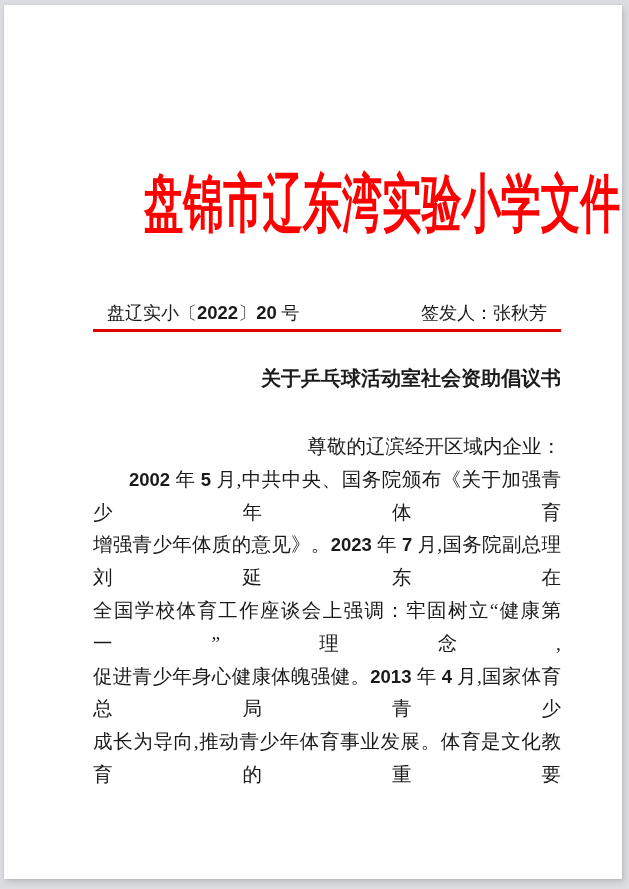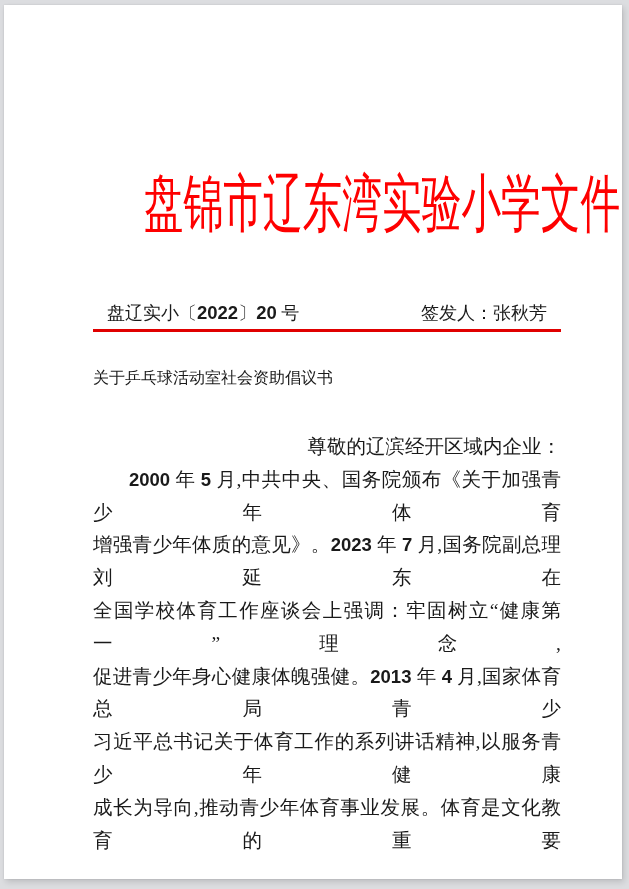--- a/index.html
+++ b/index.html
@@ -22,21 +22,21 @@
     width: 618px; height: 874px;
     background: #ffffff;
     box-shadow: 0 0 2px rgba(0,0,0,0.10), 2px 3px 6px rgba(0,0,0,0.14);
   }
   .red-title {
     position: absolute;
     top: 168px; left: 0;
     width: 100%;
     text-align: center;
     color: var(--header-red, #fe0000);
-    font-weight: normal;
+    font-weight: bold;
     white-space: nowrap;
   }
   .red-title .stretch {
     display: inline-block;
     font-size: 63px;
     line-height: 63px;
     letter-spacing: 0px;
     transform: scaleX(0.63);
     transform-origin: center center;
   }
@@ -53,23 +53,23 @@
   .red-rule {
     position: absolute;
     top: 324px; left: 89px;
     width: 468px; height: 3px;
     background: var(--rule-red, #e00000);
   }
   .doc-title {
     position: absolute;
     top: 360px; left: 89px;
     width: 468px;
-    text-align: left;
-    font-size: 16px;
-    font-weight: normal;
+    text-align: right;
+    font-size: 20px;
+    font-weight: bold;
     line-height: 26px;
   }
   .body-block {
     position: absolute;
     top: 426px; left: 89px;
     width: 468px;
     font-size: 19.5px;
     line-height: 32.8px;
   }
   .salutation {
@@ -104,22 +104,21 @@
     <span>签发人：张秋芳</span>
   </div>
 
   <div class="red-rule"></div>
 
   <div class="doc-title">关于乒乓球活动室社会资助倡议书</div>
 
   <div class="body-block">
     <div class="salutation">尊敬的辽滨经开区域内企业：</div>
     <div>
-        <div class="para-line"><span class="num">2000</span> 年 <span class="num">5</span> 月,中共中央、国务院颁布《关于加强青少年体育</div>
+        <div class="para-line"><span class="num">2002</span> 年 <span class="num">5</span> 月,中共中央、国务院颁布《关于加强青少年体育</div>
         <div class="para-line">增强青少年体质的意见》。<span class="num">2023</span> 年 <span class="num">7</span> 月,国务院副总理刘延东在</div>
         <div class="para-line">全国学校体育工作座谈会上强调：牢固树立“健康第一”理念,</div>
         <div class="para-line">促进青少年身心健康体魄强健。<span class="num">2013</span> 年 <span class="num">4</span> 月,国家体育总局青少</div>
-        <div class="para-line">习近平总书记关于体育工作的系列讲话精神,以服务青少年健康</div>
         <div class="para-line">成长为导向,推动青少年体育事业发展。体育是文化教育的重要</div>
       </div>
   </div>
 
 </div>
 
 </body></html>

